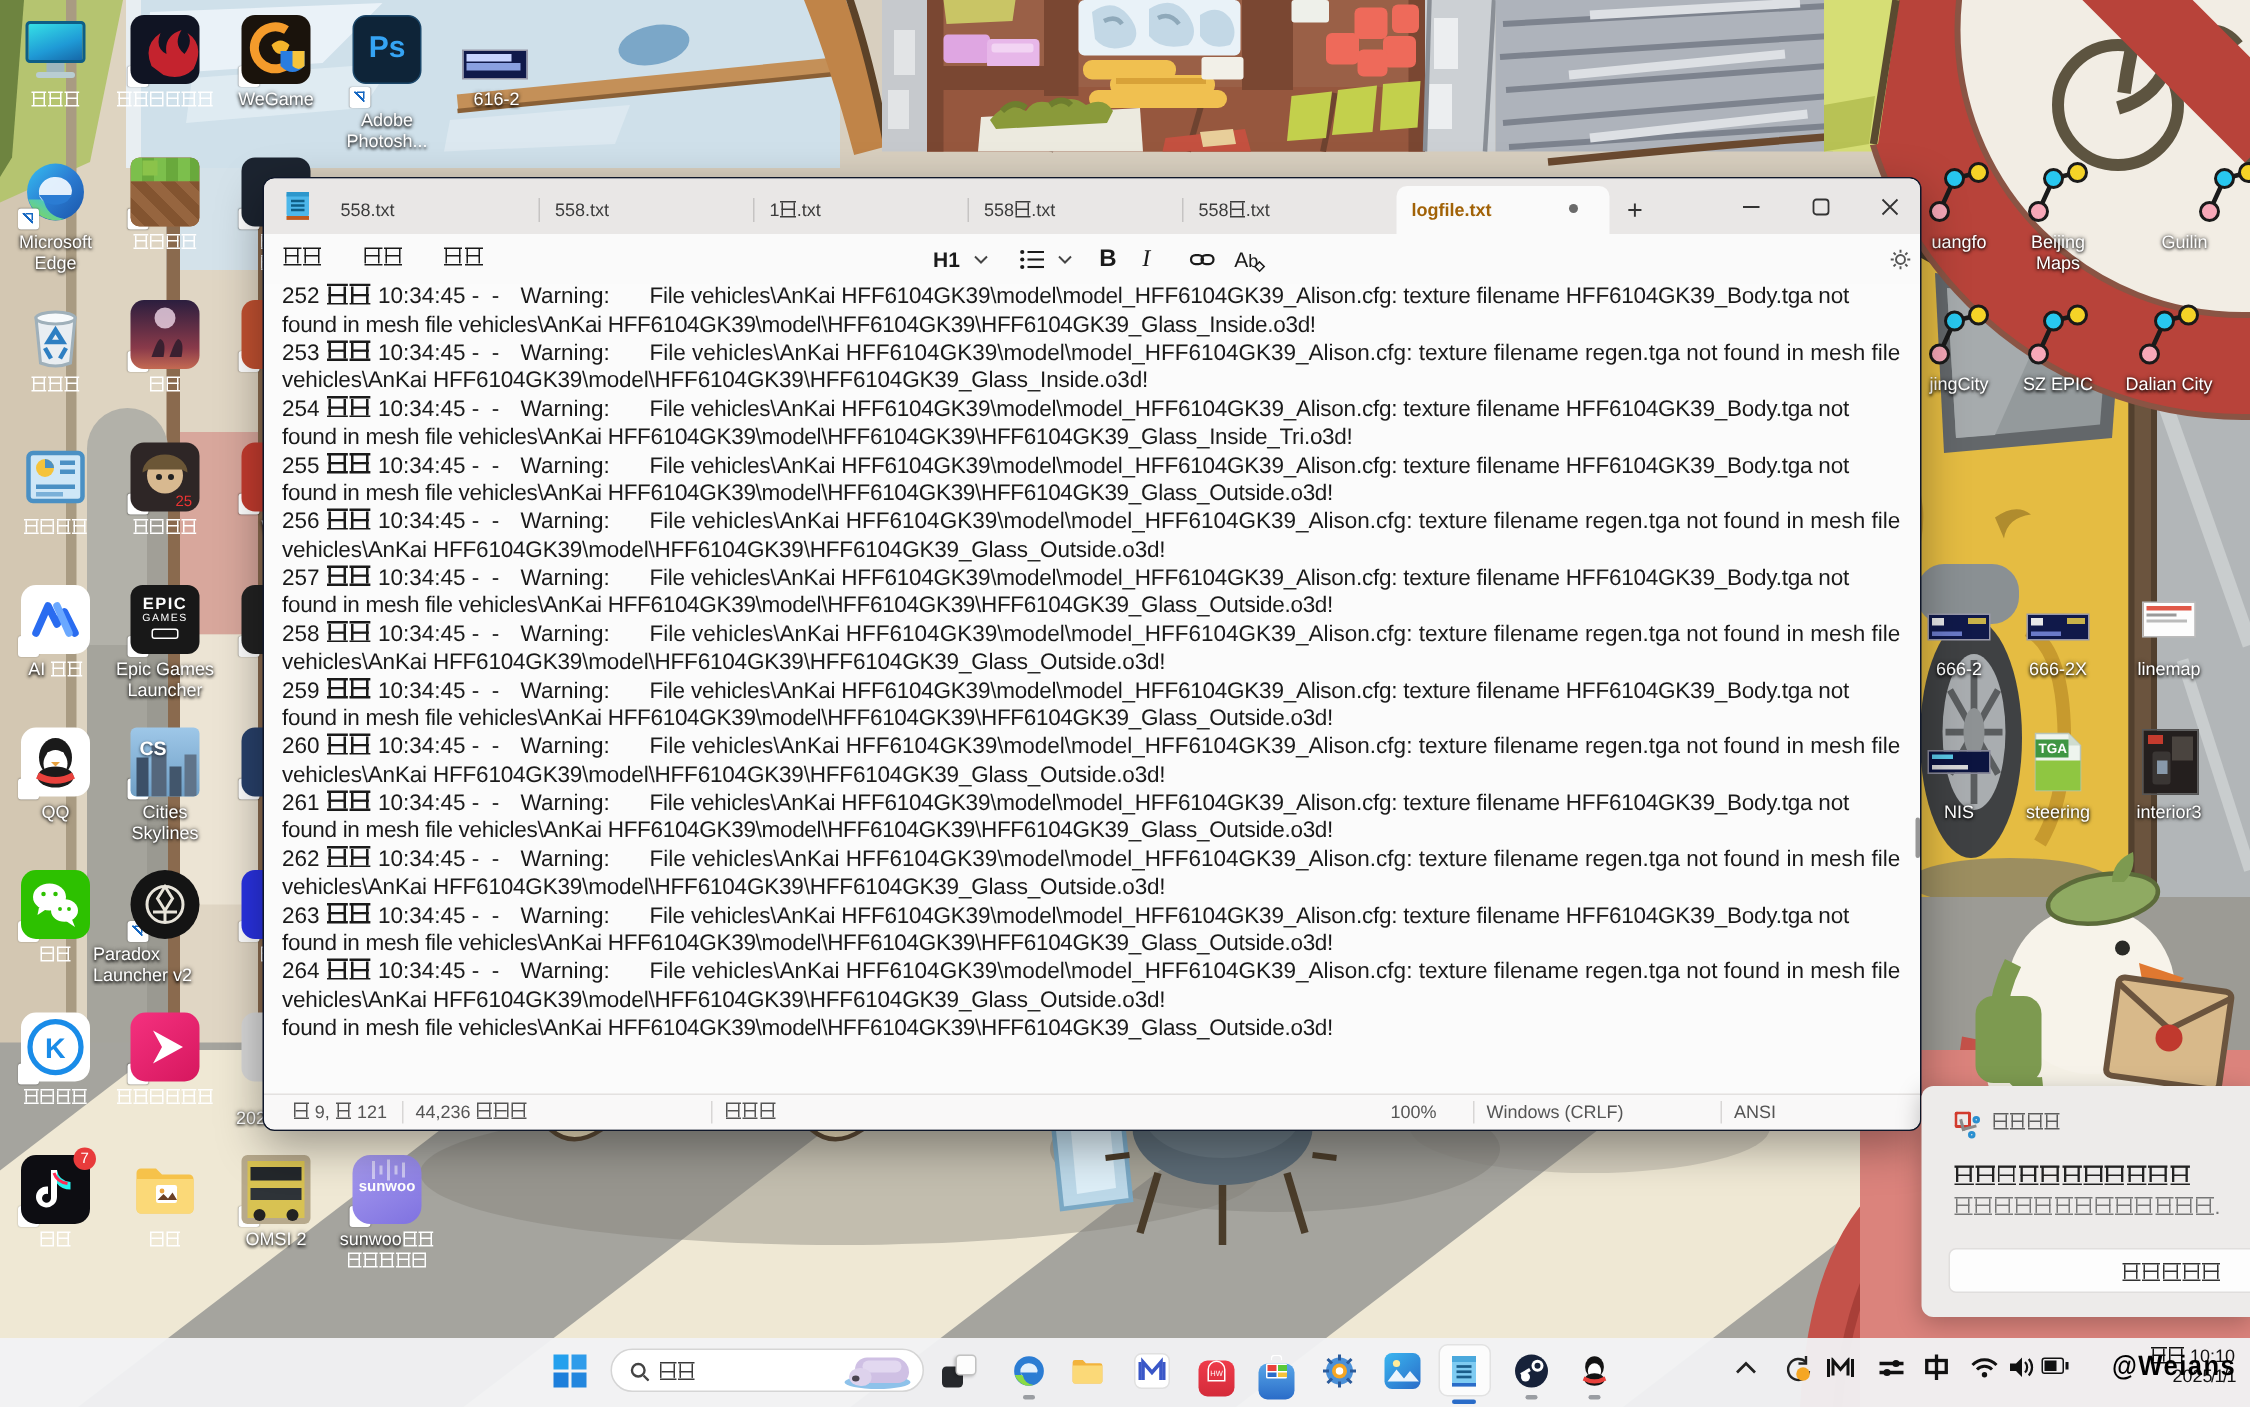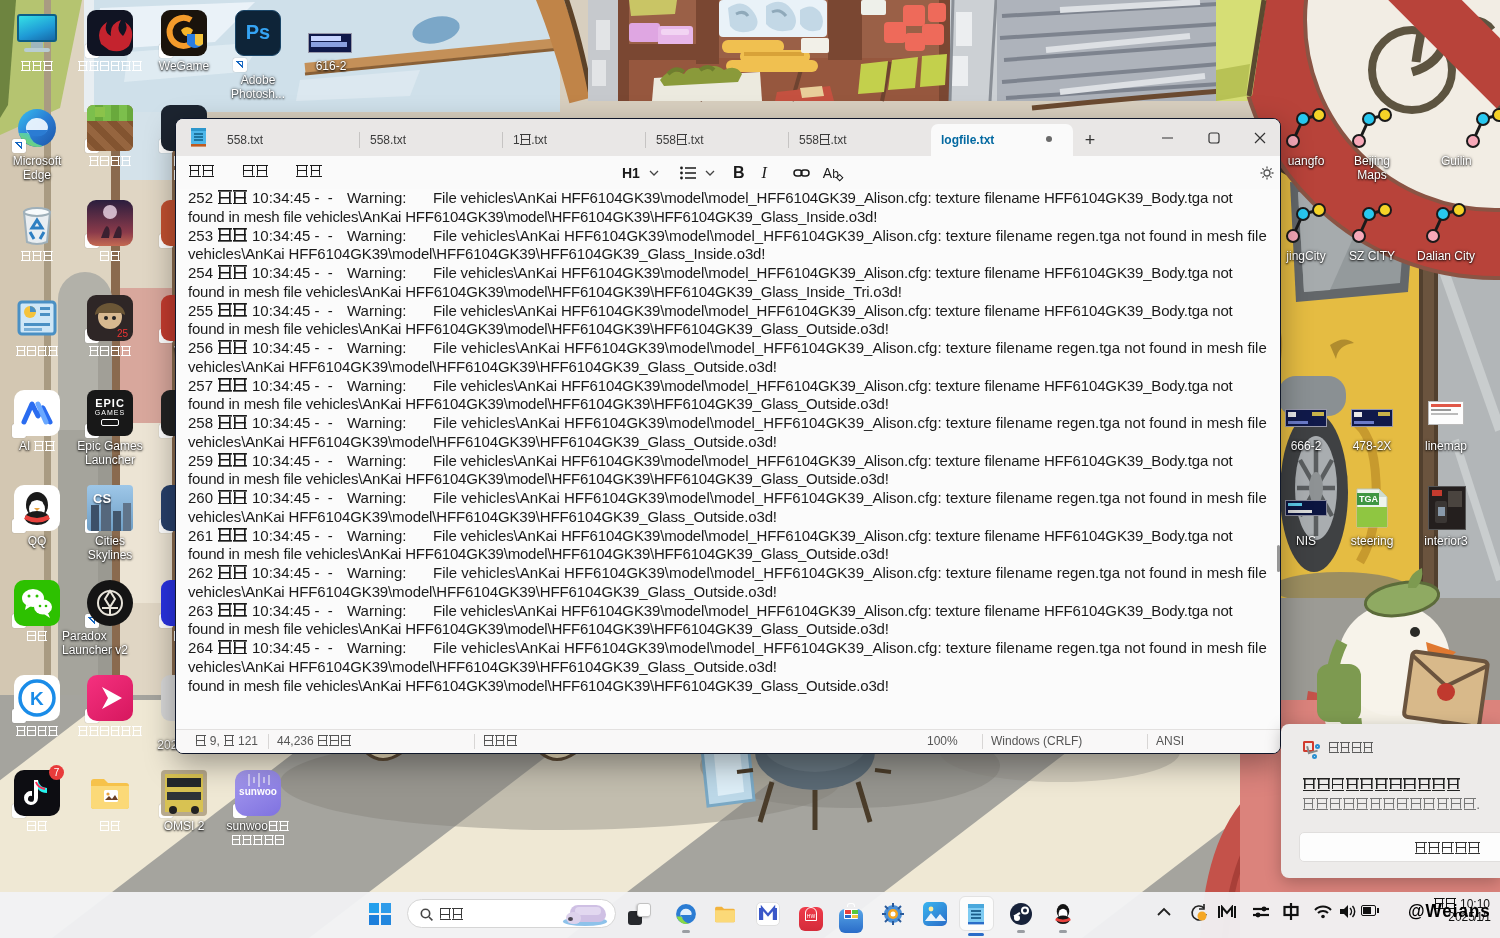--- a/index.html
+++ b/index.html
@@ -597,21 +597,21 @@
       </svg></div>
     <div class="lbl">jingCity</div>
   </div>
 <div class="abs" style="left:1327px;top:200px;width:90px;text-align:center">
     <div style="position:relative;width:46px;height:46px;margin:0 auto"><svg width="46" height="46" viewBox="0 0 46 46">
         <path d="M10,36 L20,14 L36,10" stroke="#1a1a1a" stroke-width="3" fill="none"></path>
         <circle cx="10" cy="36" r="6" fill="#f7a8b8" stroke="#1a1a1a" stroke-width="2"></circle>
         <circle cx="20" cy="14" r="6" fill="#28c8f0" stroke="#1a1a1a" stroke-width="2"></circle>
         <circle cx="36" cy="10" r="6" fill="#f5d327" stroke="#1a1a1a" stroke-width="2"></circle>
       </svg></div>
-    <div class="lbl">SZ CITY</div>
+    <div class="lbl">SZ EPIC</div>
   </div>
 <div class="abs" style="left:1398px;top:200px;width:96px;text-align:center">
     <div style="position:relative;width:46px;height:46px;margin:0 auto"><svg width="46" height="46" viewBox="0 0 46 46">
         <path d="M10,36 L20,14 L36,10" stroke="#1a1a1a" stroke-width="3" fill="none"></path>
         <circle cx="10" cy="36" r="6" fill="#f7a8b8" stroke="#1a1a1a" stroke-width="2"></circle>
         <circle cx="20" cy="14" r="6" fill="#28c8f0" stroke="#1a1a1a" stroke-width="2"></circle>
         <circle cx="36" cy="10" r="6" fill="#f5d327" stroke="#1a1a1a" stroke-width="2"></circle>
       </svg></div>
     <div class="lbl">Dalian City</div>
   </div>
@@ -626,21 +626,21 @@
     <div class="lbl">666-2</div>
   </div>
 <div class="abs" style="left:1327px;top:390px;width:90px;text-align:center">
     <div style="position:relative;width:46px;height:46px;margin:0 auto">
       <div style="position:absolute;left:3px;top:20px;width:40px;height:16px;background:#10194a;outline:1px solid #99a">
 <div style="position:absolute;left:2px;top:2px;width:8px;height:5px;background:#e8e8e8"></div>
 <div style="position:absolute;right:2px;top:2px;width:12px;height:4px;background:#c8b24a"></div>
 <div style="position:absolute;left:2px;bottom:2px;width:20px;height:3px;background:#6a7ac8"></div>
       </div>
     </div>
-    <div class="lbl">478-2X</div>
+    <div class="lbl">666-2X</div>
   </div>
 <div class="abs" style="left:1401px;top:390px;width:90px;text-align:center">
     <div style="position:relative;width:46px;height:46px;margin:0 auto">
       <div style="position:absolute;left:6px;top:12px;width:34px;height:22px;background:#fdfdfd;outline:1px solid #bbb">
 <div style="margin:2px;height:3px;background:#e05848"></div>
         <div style="margin:2px;width:60%;height:2px;background:#999"></div>
 <div style="margin:2px;width:80%;height:2px;background:#bbb"></div>
       </div>
     </div>
     <div class="lbl">linemap</div>
@@ -674,21 +674,21 @@
 <div style="position:absolute;left:9px;top:20px;width:7px;height:9px;background:#8899aa"></div>
       </div>
     </div>
     <div class="lbl">interior3</div>
   </div>
 
 <style>
 .tab { width:142px; height:32px; line-height:32px; padding-left:10px; font-size:12px; color:#3c3c3c; }
 .tsep { width:1px; height:16px; background:#c6c4c3; margin-top:0; }
 #tabs .tab { box-sizing:border-box; }
-.atab { background:#fafafa; border-radius:7px 7px 0 0; height:32px; color:#0369a1; }
+.atab { background:#fafafa; border-radius:7px 7px 0 0; height:32px; color:#a16207; }
 .ln { height:18.75px; white-space:pre; }
 .p1 { display:inline-block; width:159px; }
 .p2 { display:inline-block; width:86px; }
 .ka { letter-spacing:-.15px; } .kb { letter-spacing:-.21px; } .kd { letter-spacing:-.13px; }
 #txt i.h { width:.92em; height:.92em; }
 </style>
 <div class="abs" id="win" style="left:175px;top:118px;width:1106px;height:636px;border-radius:8px;
  background:#fbfbfb;box-shadow:0 10px 30px rgba(0,0,0,.35);z-index:20;overflow:hidden;border:1px solid #0f172a">
  <div style="position:absolute;left:0;top:0;width:100%;height:37px;background:#e9e7e6">
   <svg width="17" height="19" viewBox="0 0 17 19" style="position:absolute;left:14px;top:9px">

